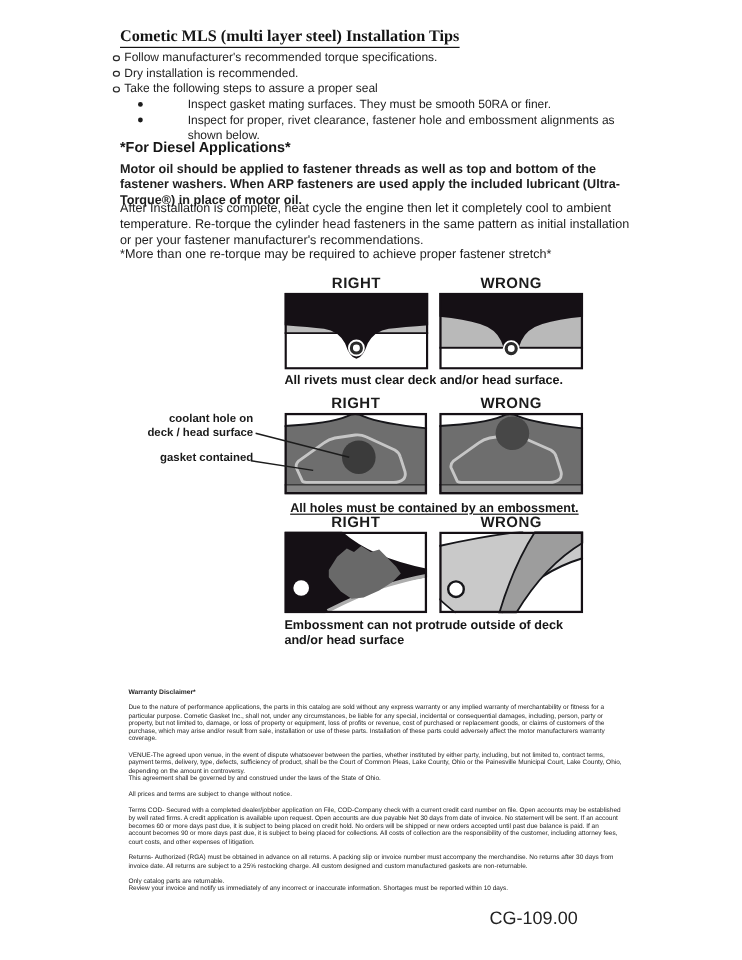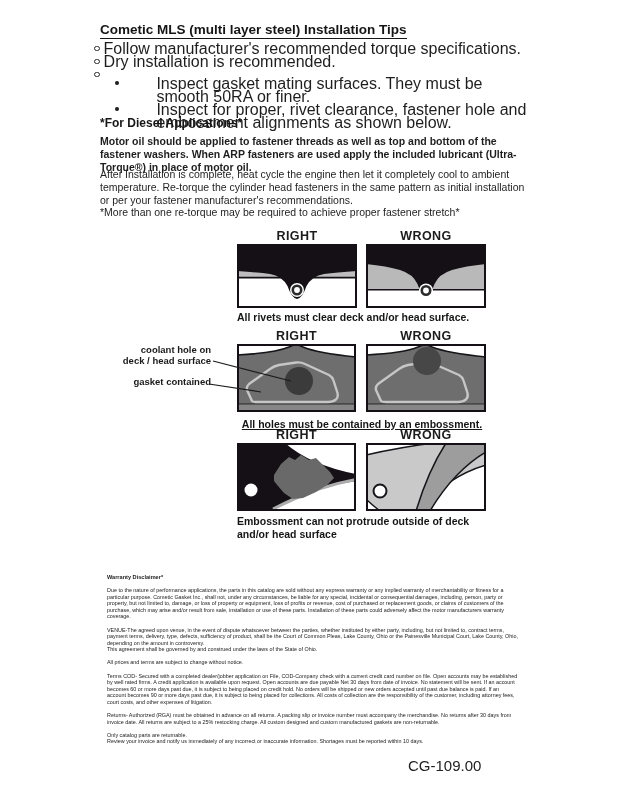--- a/index.html
+++ b/index.html
@@ -1,20 +1,20 @@
 <!DOCTYPE html>
 <html><head>
 <meta charset="utf-8">
 <style>
   html,body{margin:0;padding:0;background:#ffffff;}
   .page{position:relative;width:618px;height:800px;background:#ffffff;overflow:hidden;
         font-family:"Liberation Sans",sans-serif;color:#1e1e1e;}
-  .title{position:absolute;left:100px;top:22px;font-size:13.5px;font-weight:bold;color:#151515;}
+  .title{position:absolute;left:100px;top:22px;font-size:13.5px;font-weight:bold;color:#151515;font-family:Liberation Serif, serif;}
   .title span{display:inline-block;border-bottom:1.6px solid #151515;padding-bottom:1px;}
-  .bullets{position:absolute;left:94px;top:42px;width:445px;font-size:16px;line-height:13px;}
+  .bullets{position:absolute;left:94px;top:42px;width:445px;font-size:10px;line-height:13px;}
   .bullet-row{display:flex;}
   .o-marker{width:3.6px;height:3.6px;border:1px solid #2a2a2a;border-radius:50%;margin:3.6px 4px 0 0;flex:none;}
   .sub-row{display:flex;margin-left:21px;gap:33px;}
   .dot-marker{width:4.4px;height:4.4px;background:#1c1c1c;border-radius:50%;margin:3.6px 4px 0 0;flex:none;}
   .diesel-h{position:absolute;left:100px;top:116px;font-size:12px;font-weight:bold;color:#161616;}
   .body-p{position:absolute;left:100px;width:428px;font-size:10.5px;line-height:13px;margin:0;}
   .p1{top:135px;font-weight:bold;} .p2{top:168px;} .p3{top:206px;}
   .dlabel{position:absolute;width:120px;text-align:center;font-size:12.5px;font-weight:bold;
           letter-spacing:.4px;color:#1c1c1c;}
   .panel{position:absolute;}
@@ -42,20 +42,21 @@
     <div class="bullet-row">
       <span class="o-marker"></span>
       <span>Follow manufacturer's recommended torque specifications.</span>
     </div>
     <div class="bullet-row">
       <span class="o-marker"></span>
       <span>Dry installation is recommended.</span>
     </div>
     <div class="bullet-row">
       <span class="o-marker"></span>
+      <span>Take the following steps to assure a proper seal</span>
     </div>
     <div class="sub-row">
       <span class="dot-marker"></span>
       <span>Inspect gasket mating surfaces.  They must be smooth 50RA or finer.</span>
     </div>
     <div class="sub-row">
       <span class="dot-marker"></span>
       <span>Inspect for proper, rivet clearance, fastener hole and embossment alignments as shown below.</span>
     </div>
   </div>

